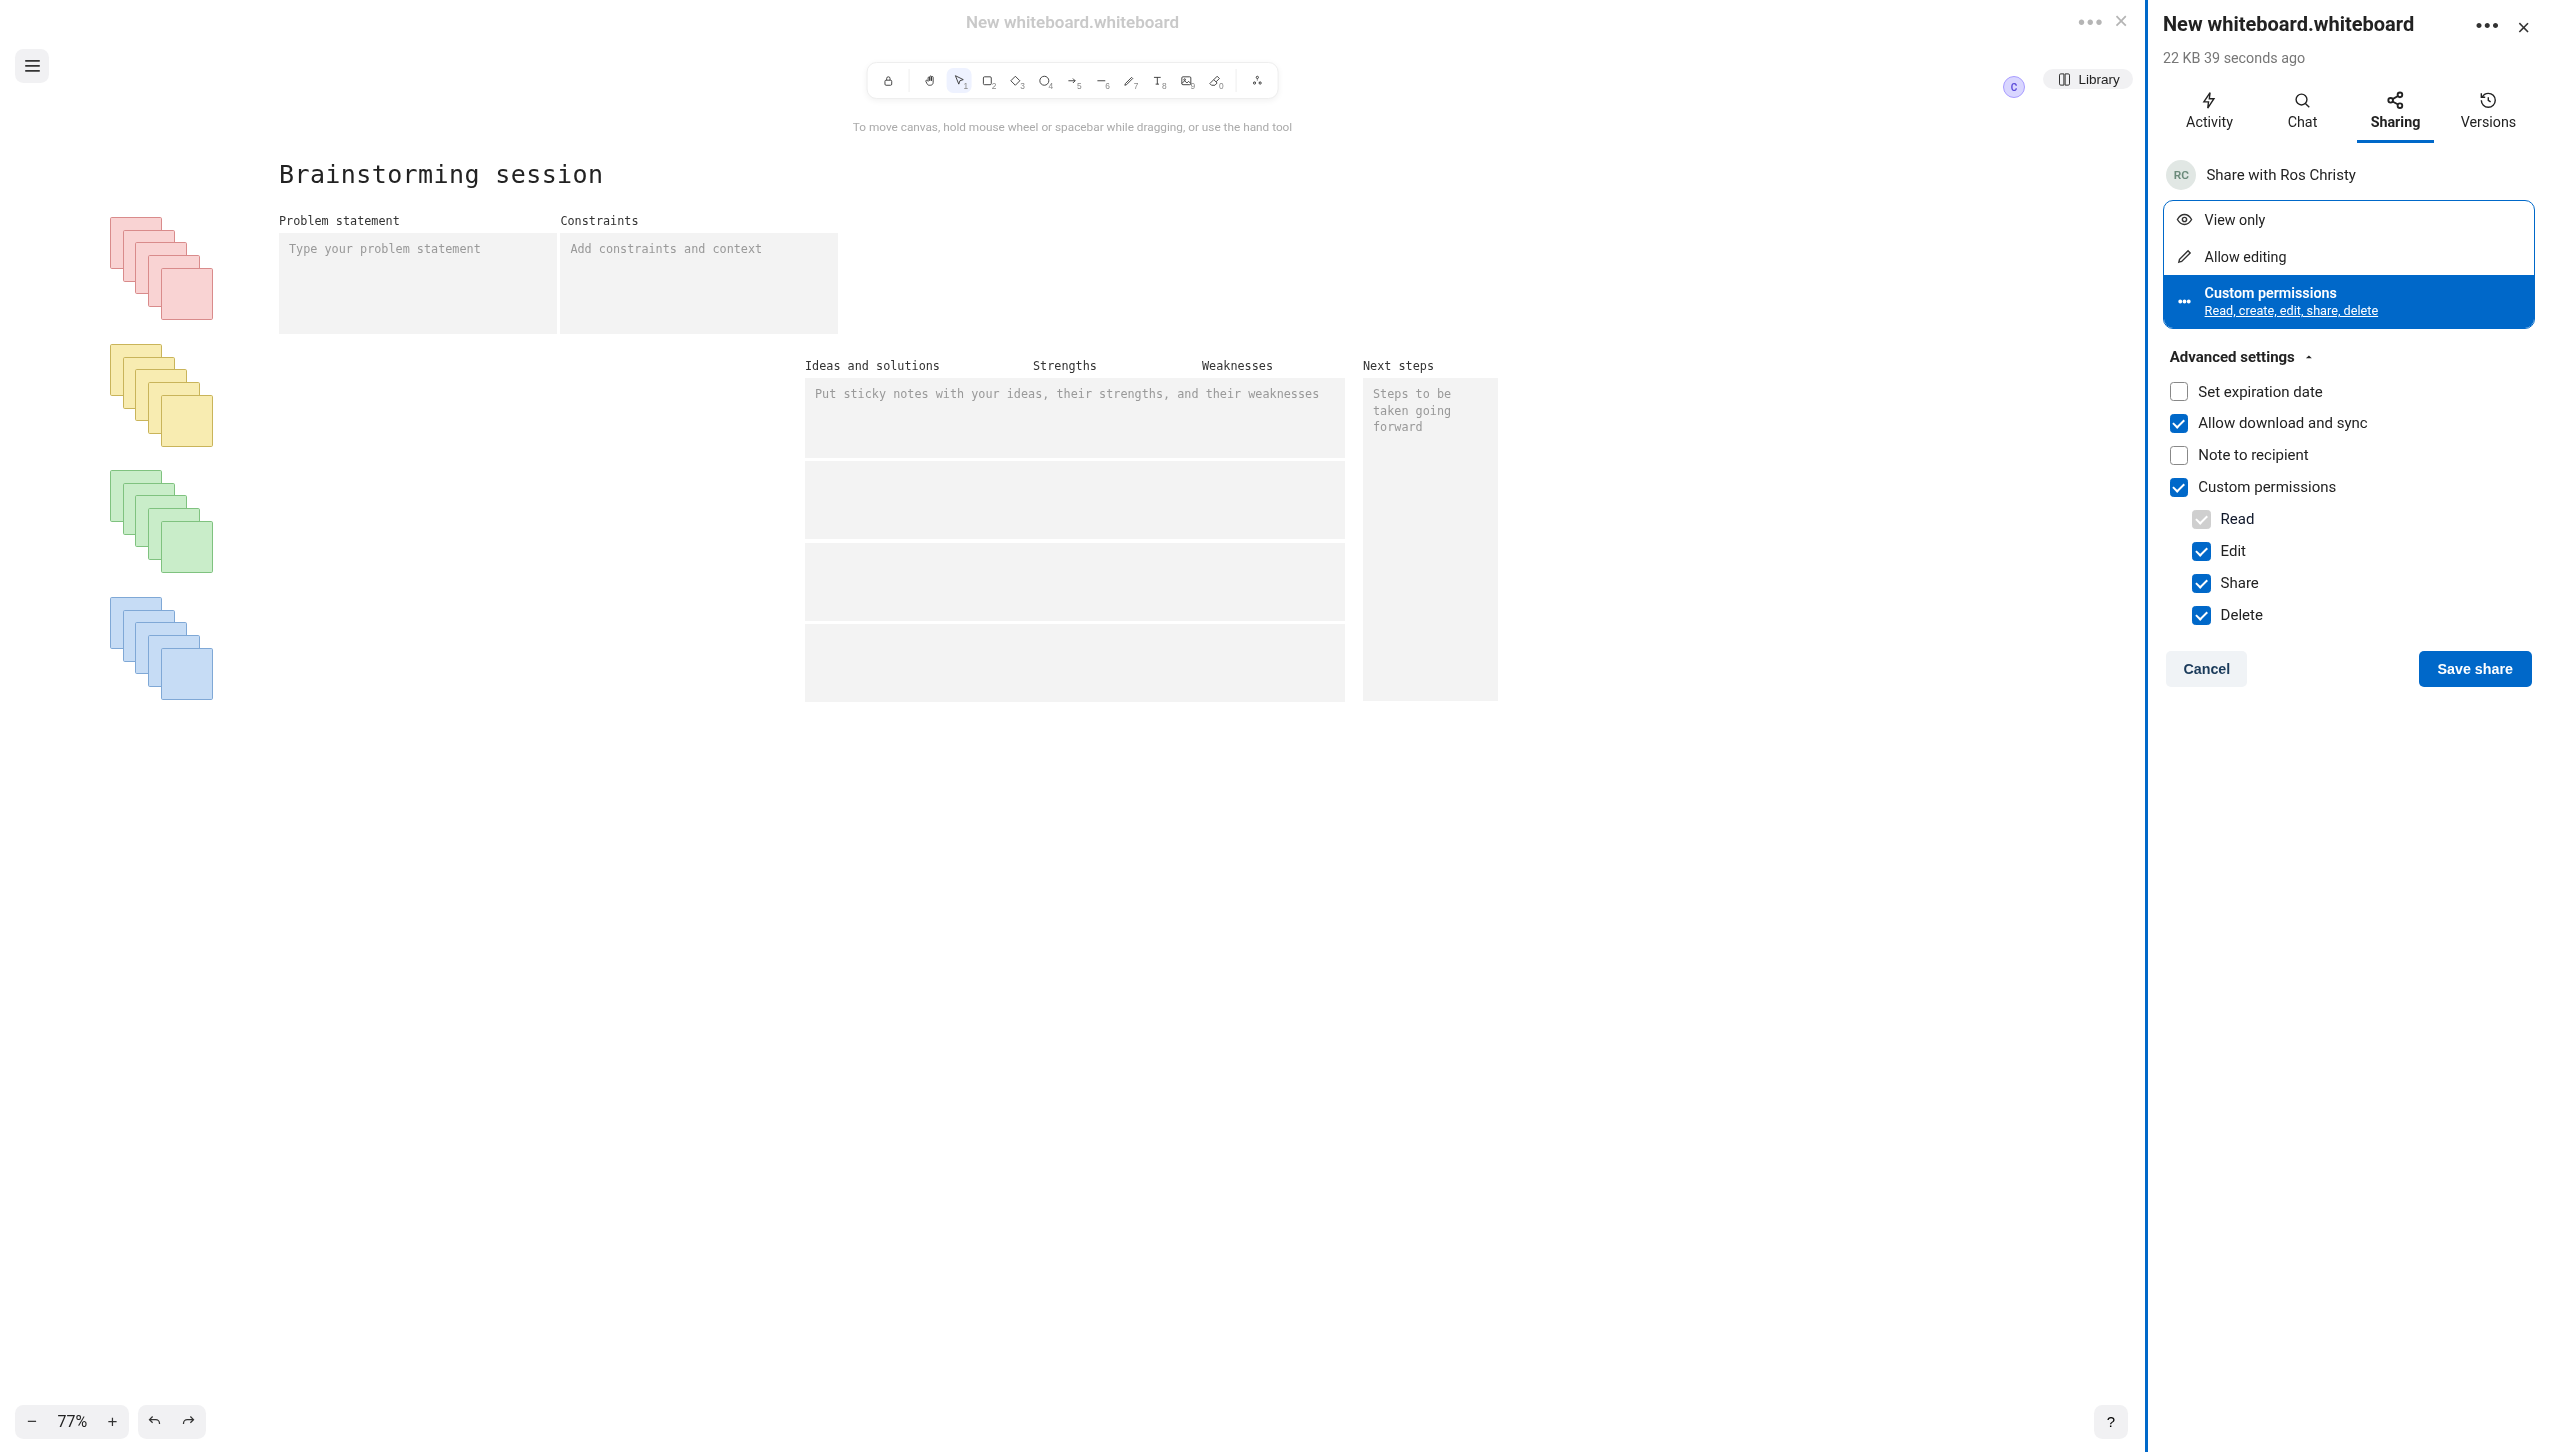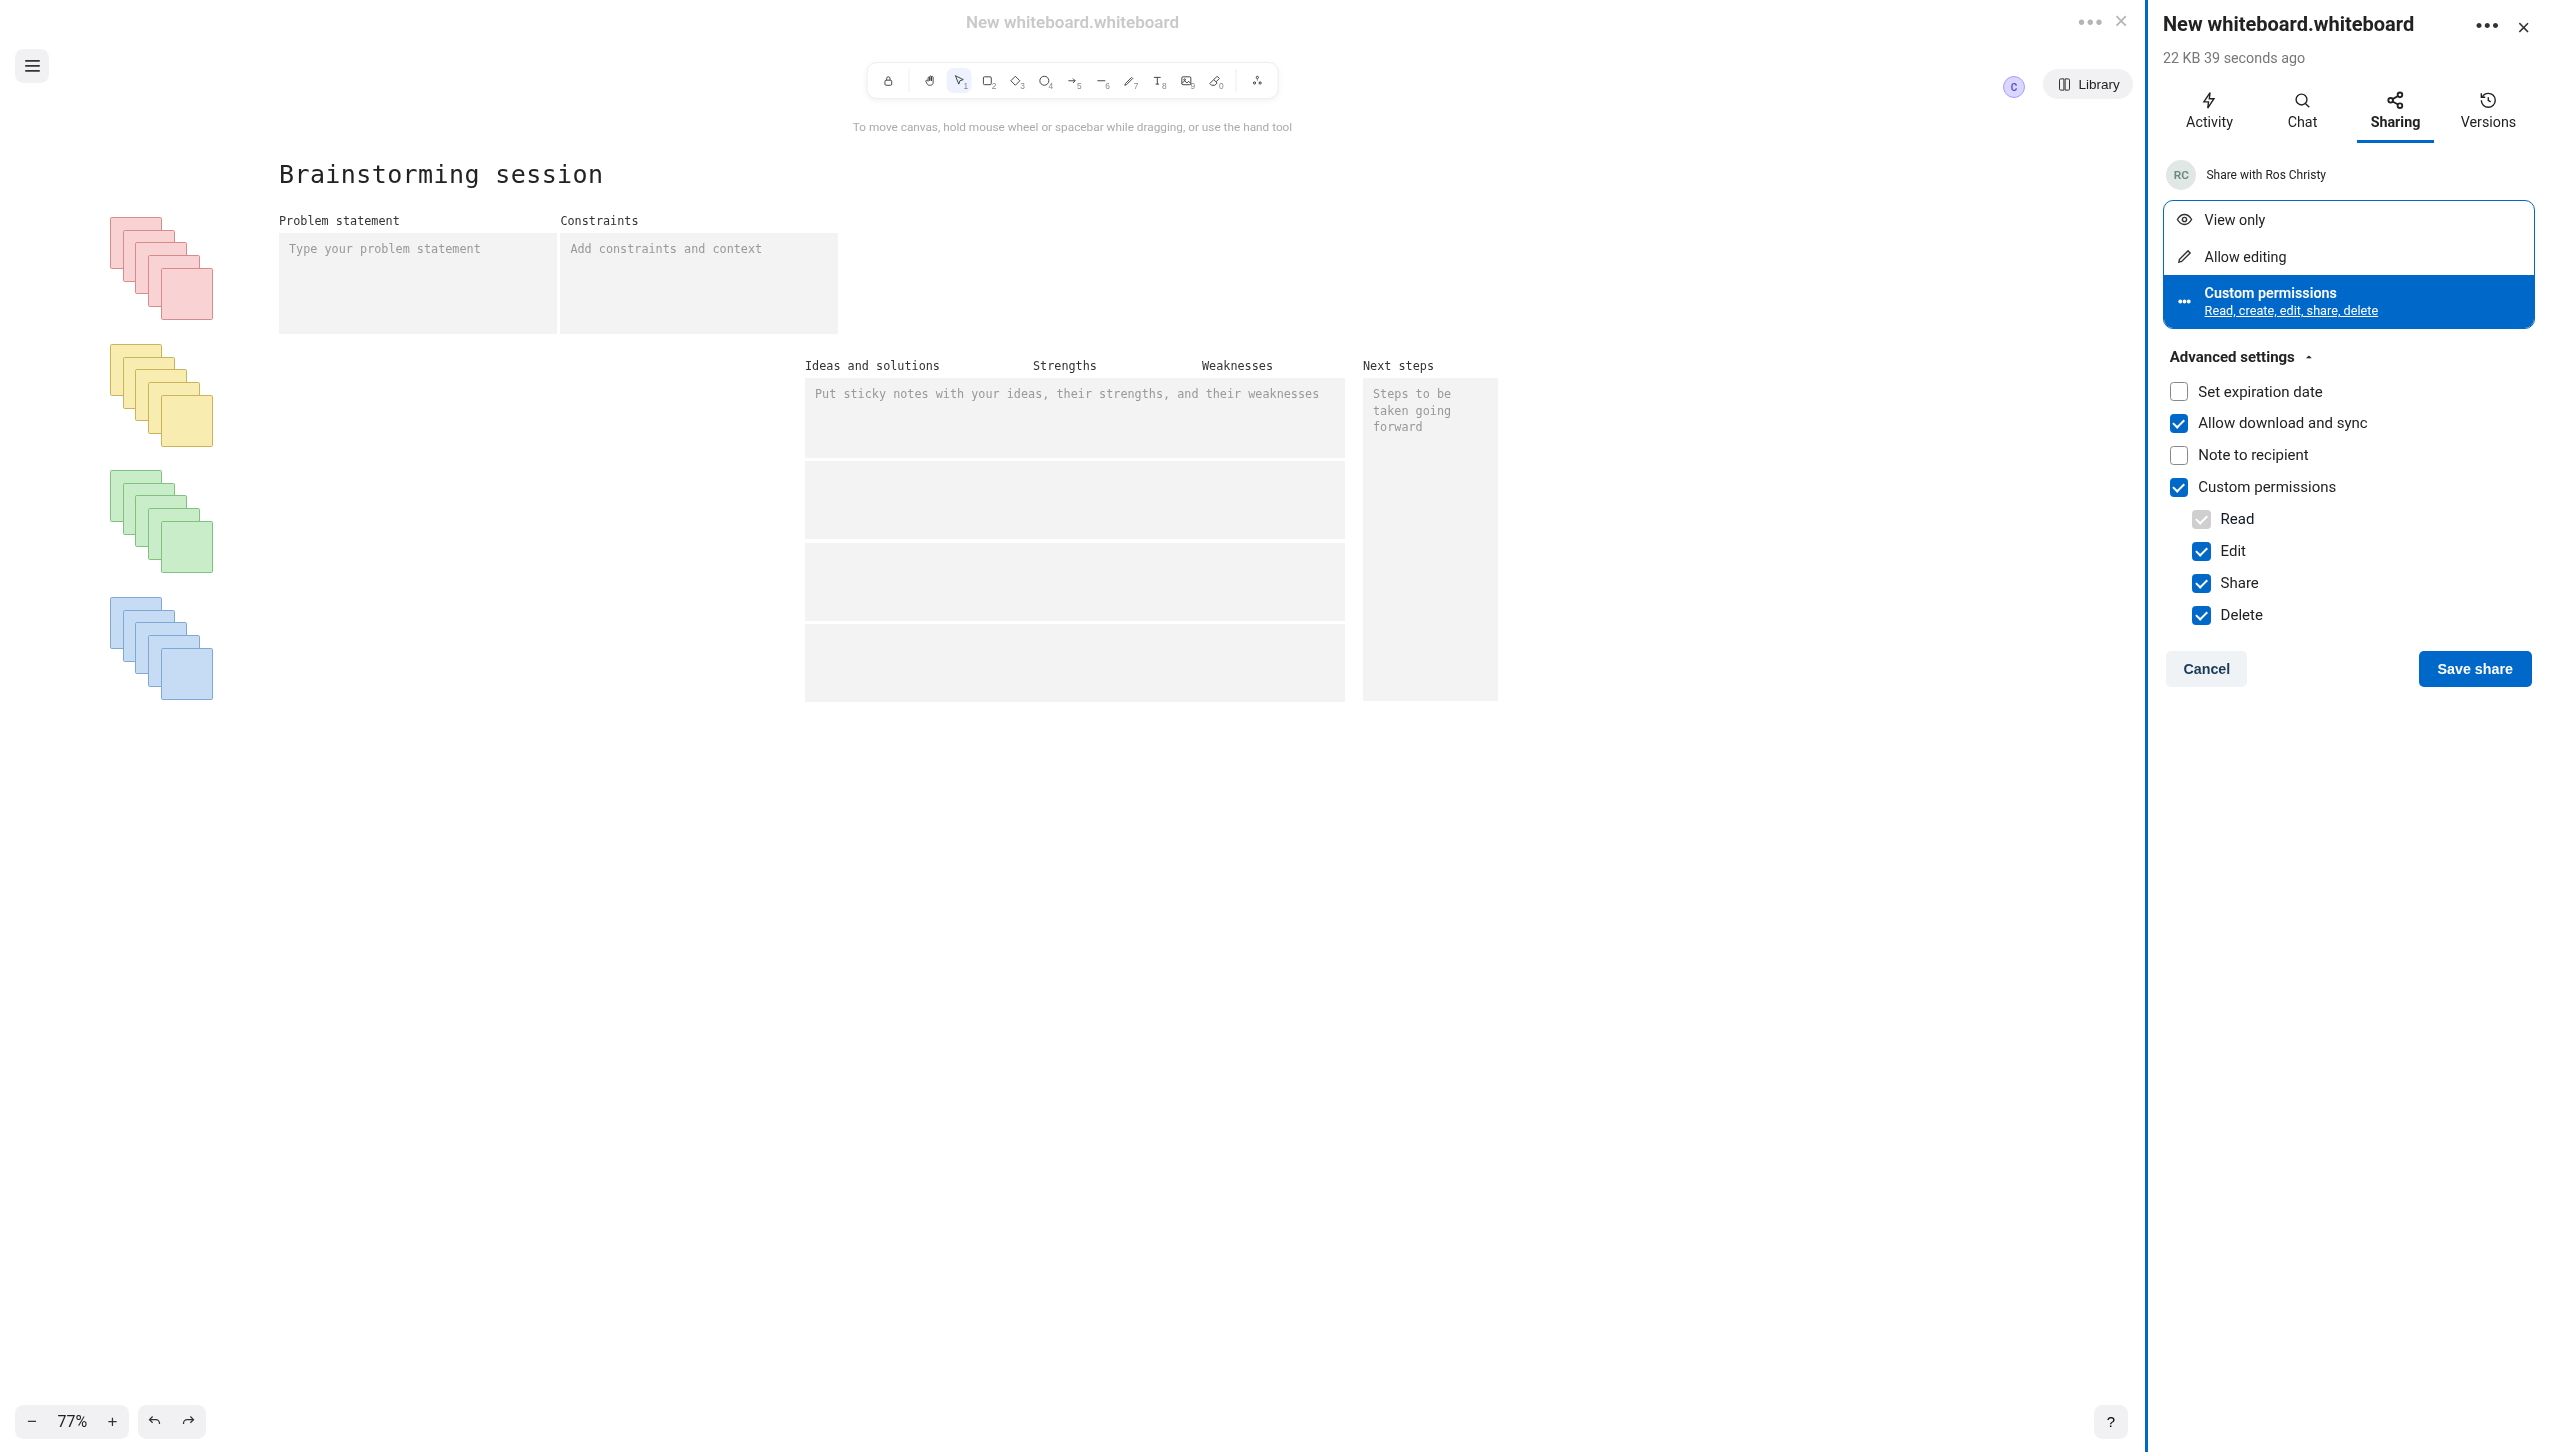--- a/index.html
+++ b/index.html
@@ -21,21 +21,21 @@
 .toolbar .divider { width:0.8px; height:23.6px; background:#eee; margin:0 5px;}
 .tool { width:25px; height:25px; border:none; background:none; border-radius:6.7px; display:flex; align-items:center; justify-content:center; cursor:pointer; position:relative; color:#333;}
 .tool.active { background:#eef2ff;}
 .tool .sub { position:absolute; bottom:1.7px; right:3.4px; font-size:8.4px; color:#888;}
 .tool svg { width:13.5px; height:13.5px; stroke:#333; fill:none; stroke-width:1.6;}
 
 .hint { position:absolute; top:120px; left:50%; transform:translateX(-50%); font-size:11.8px; color:#aaa;}
 
 .user-presence { position:absolute; top:76px; right:120px; display:flex; align-items:center; gap:8.4px;}
 .avatar-badge { width:22px; height:22px; border-radius:50%; background:#d9d6ff; color:#5b4bd9; font-size:10px; font-weight:600; display:flex; align-items:center; justify-content:center; border:1.7px solid #a89cff;}
-.library-btn { position:absolute; top:69px; right:11.8px; height:30px; padding:0 13.5px; border-radius:17px; background:#f1f1f3; border:none; display:flex; align-items:center; gap:6.7px; cursor:pointer; font-size:13.5px; color:#222;}
+.library-btn { position:absolute; top:69px; right:11.8px; height:20px; padding:0 13.5px; border-radius:17px; background:#f1f1f3; border:none; display:flex; align-items:center; gap:6.7px; cursor:pointer; font-size:13.5px; color:#222;}
 .library-btn svg{width:15px;height:15px;stroke:#333;fill:none;stroke-width:1.6;}
 
 
 .canvas-content { position:absolute; left:110px; top:160px; right:25px; font-family: ui-monospace, "SF Mono", Menlo, monospace;}
 .wb-title { font-size:25px; font-weight:400; letter-spacing:0.4px; margin-left:169px; margin-bottom:25px;}
 .sticky-stack { position:absolute; width:101px; height:101px;}
 .sticky { position:absolute; width:52px; height:52px; border:0.8px solid; border-radius:1.7px;}
 .stack-pink .sticky{ background:#f9d3d3; border-color:#d98b8b;}
 .stack-yellow .sticky{ background:#f8ecb1; border-color:#c9b45a;}
 .stack-green .sticky{ background:#c9edc9; border-color:#7fc27f;}
@@ -69,21 +69,21 @@
 
 .tabs { display:flex; margin-top:18.6px; border-bottom:0.8px solid transparent;}
 .tab { flex:1; text-align:center; padding:6.7px 0 11.8px 0; cursor:pointer; font-size:14.3px; color:#222; position:relative;}
 .tab svg { display:block; margin:0 auto 5px auto; width:18.6px; height:18.6px; stroke:#222; fill:none; stroke-width:1.8;}
 .tab.active { font-weight:700;}
 .tab.active::after { content:""; position:absolute; left:8.4px; right:8.4px; bottom:-0.8px; height:3.4px; background:#0068c9;}
 .tab.active svg { stroke-width:2.4;}
 
 .share-with { display:flex; align-items:center; gap:10px; margin:17px 3.4px 8.4px 3.4px;}
 .rc-badge { width:30px; height:30px; border-radius:50%; background:#e1e7e4; color:#6b8a7a; font-size:11.8px; font-weight:600; display:flex; align-items:center; justify-content:center;}
-.share-with-text{ font-size:12px;}
+.share-with-text{ font-size:15px;}
 
 .perm-dropdown { border:1.7px solid #0068c9; border-radius:10px; margin:1.7px 0 5px 0; overflow:hidden;}
 .perm-opt { display:flex; align-items:center; gap:11.8px; padding:10px 11.8px; cursor:pointer; font-size:14.3px;}
 .perm-opt svg { width:17px; height:17px; flex-shrink:0;}
 .perm-opt.selected { background:#0068c9; color:#fff;}
 .perm-opt.selected .perm-sub{ color:#ffffff;text-decoration:underline;}
 .perm-title { font-weight:600;}
 .perm-sub { font-size:12.7px; color:inherit; margin-top:1.7px;}
 .perm-col{display:flex;flex-direction:column;}
 

